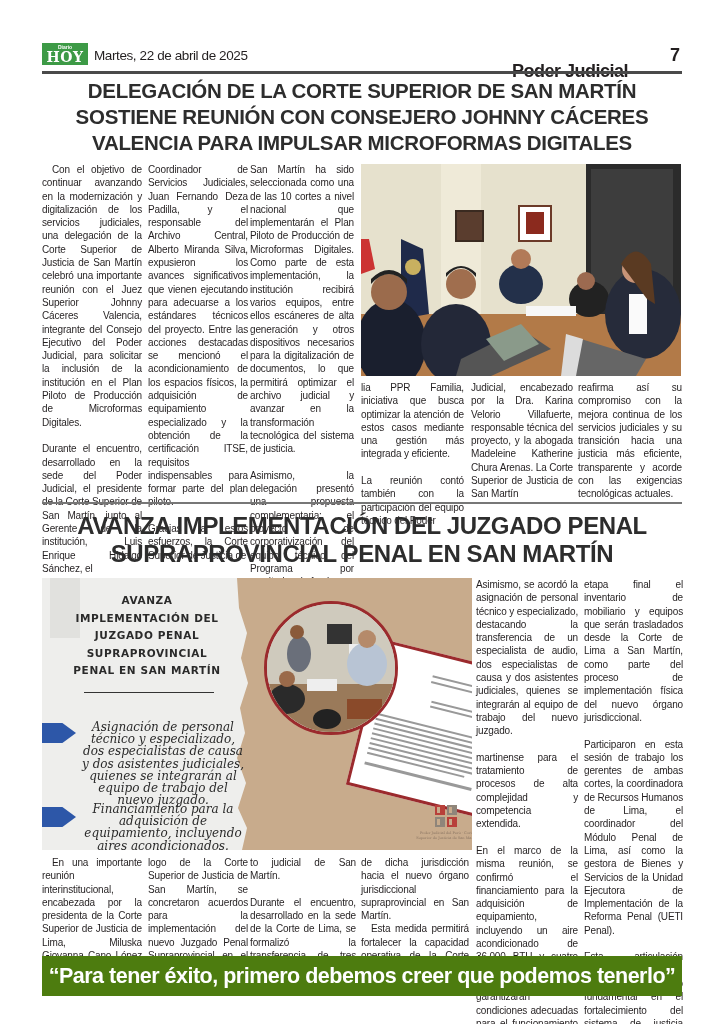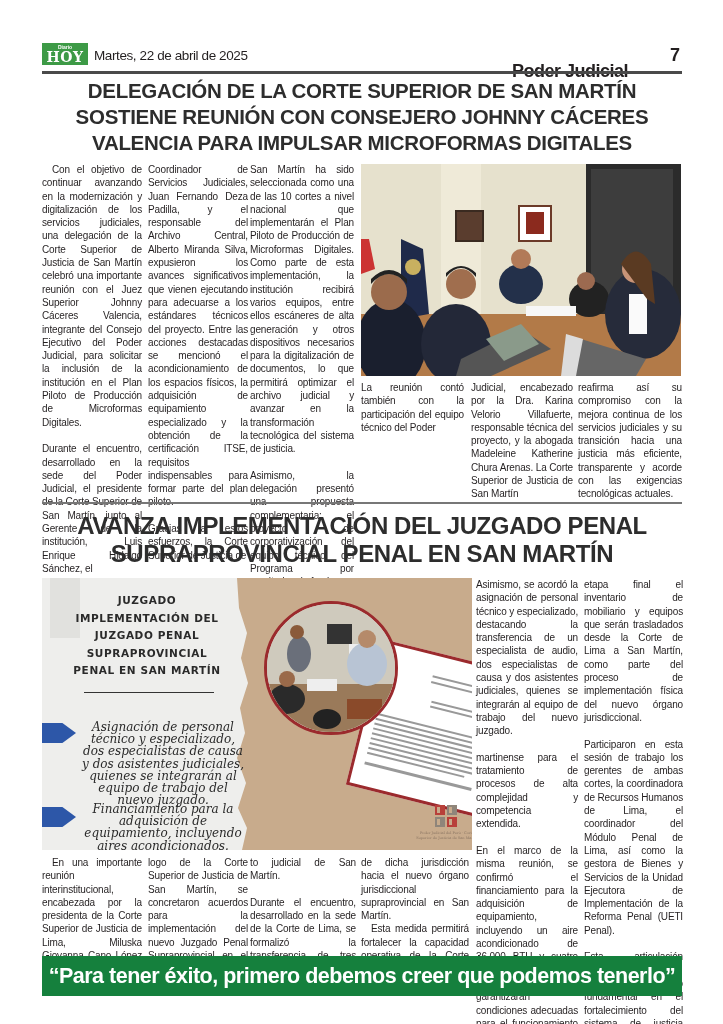--- a/index.html
+++ b/index.html
@@ -34,21 +34,21 @@
   .info-left { position: absolute; left: 0; top: 0; width: 215px; height: 272px; background: #eeeeec; }
   .info-title { position: absolute; left: 30px; top: 14px; width: 150px; text-align: center; font-family: "DejaVu Sans", sans-serif; font-weight: bold; font-size: 10.5px; line-height: 17.5px; letter-spacing: 0.6px; color: #2a2a2a; }
   .info-rule { position: absolute; left: 42px; top: 114px; width: 130px; height: 1px; background: #333; }
   .arrow { position: absolute; left: 0; width: 34px; height: 20px; background: #2d57a8; clip-path: polygon(0 0, 60% 0, 100% 50%, 60% 100%, 0 100%); }
   .info-text { position: absolute; left: 40px; width: 162px; text-align: center; font-family: "DejaVu Serif", serif; font-size: 12px; line-height: 12.2px; color: #2a2a2a; font-style: italic; }
   .circle-photo { position: absolute; left: 222px; top: 23px; width: 134px; height: 134px; border-radius: 50%; border: 3px solid #9b2a2d; overflow: hidden; background: #d8d3c4; }
   .doc { position: absolute; left: 320px; top: 75px; width: 135px; height: 150px; background: #fff; border: 3px solid #9b2a2d; transform: rotate(14deg); }
   .pj-logo { position: absolute; left: 392px; top: 226px; width: 24px; height: 24px; }
   .pj-caption { position: absolute; left: 370px; top: 253px; width: 70px; text-align: center; font-family: "DejaVu Serif", serif; font-size: 3.5px; line-height: 5px; color: #8b7663; }
 
-  .quote-bar { position: absolute; left: 42px; top: 956px; width: 640px; height: 40px; background: #15803d; color: #fff; text-align: center; font-size: 21.5px; font-weight: bold; line-height: 40px; letter-spacing: -0.5px; }
+  .quote-bar { position: absolute; left: 42px; top: 956px; width: 640px; height: 40px; background: #4d7c0f; color: #fff; text-align: center; font-size: 21.5px; font-weight: bold; line-height: 40px; letter-spacing: -0.5px; }
 </style>
 </head>
 <body>
 
 <header>
   <div class="masthead">
     <div class="logo">
       <div class="diario">Diario</div>
       <div class="hoy">HOY</div>
     </div>
@@ -104,20 +104,21 @@
       <path d="M85,113 q15,-18 30,0 l0,-4 q-15,-14 -30,0z" fill="#222"></path>
       <polygon points="100,195 160,165 190,185 130,212 95,212" fill="#555"></polygon>
       <polygon points="125,175 160,160 178,180 143,197" fill="#8a9a8a"></polygon>
       <polygon points="220,175 285,195 275,212 210,212" fill="#666"></polygon>
       <polygon points="205,170 222,175 215,212 200,212" fill="#dcdcdc"></polygon>
       <rect x="165" y="142" width="50" height="10" fill="#f7f7f7"></rect>
     </svg>
   </div>
 
   <div class="col" style="left:361px; top:381px; width:103px;">
+    <p>lia PPR Familia, iniciativa que busca optimizar la atención de estos casos mediante una gestión más integrada y eficiente.</p>
     <p class="ni">La reunión contó también con la participación del equipo técnico del Poder</p>
   </div>
   <div class="col" style="left:471px; top:381px; width:102px;">
     <p class="ni">Judicial, encabezado por la Dra. Karina Velorio Villafuerte, responsable técnica del proyecto, y la abogada Madeleine Katherine Chura Arenas. La Corte Superior de Justicia de San Martín</p>
   </div>
   <div class="col" style="left:578px; top:381px; width:104px;">
     <p class="ni">reafirma así su compromiso con la mejora continua de los servicios judiciales y su transición hacia una justicia más eficiente, transparente y acorde con las exigencias tecnológicas actuales.</p>
   </div>
 </article>
 
@@ -126,21 +127,21 @@
 <article>
   <h2 class="headline2">AVANZA IMPLEMENTACIÓN DEL JUZGADO PENAL SUPRAPROVINCIAL PENAL EN SAN MARTÍN</h2>
 
   <div class="infographic">
     <div class="info-left">
       <svg width="215" height="272" style="position:absolute;left:0;top:0">
         <path d="M195,0 L215,0 L215,272 L200,272 L205,250 L196,230 L204,205 L195,180 L203,155 L198,130 L206,105 L199,80 L205,55 L197,30 Z" fill="#c8ab8c"></path>
         <rect x="8" y="0" width="30" height="60" fill="#d8d8d5" opacity="0.6"></rect>
       </svg>
       <div class="info-title">
-        <div>JUZGADO</div>
+        <div>AVANZA</div>
         <div>IMPLEMENTACIÓN DEL</div>
         <div>JUZGADO PENAL</div>
         <div>SUPRAPROVINCIAL</div>
         <div>PENAL EN SAN MARTÍN</div>
       </div>
       <div class="info-rule"></div>
       <div class="arrow" style="top:145px;"></div>
       <div class="info-text" style="top:143px;">Asignación de personal técnico y especializado, dos especialistas de causa y dos asistentes judiciales, quienes se integrarán al equipo de trabajo del nuevo juzgado.</div>
       <div class="arrow" style="top:229px;"></div>
       <div class="info-text" style="top:225px;">Financiamiento para la adquisición de equipamiento, incluyendo aires acondicionados.</div>

